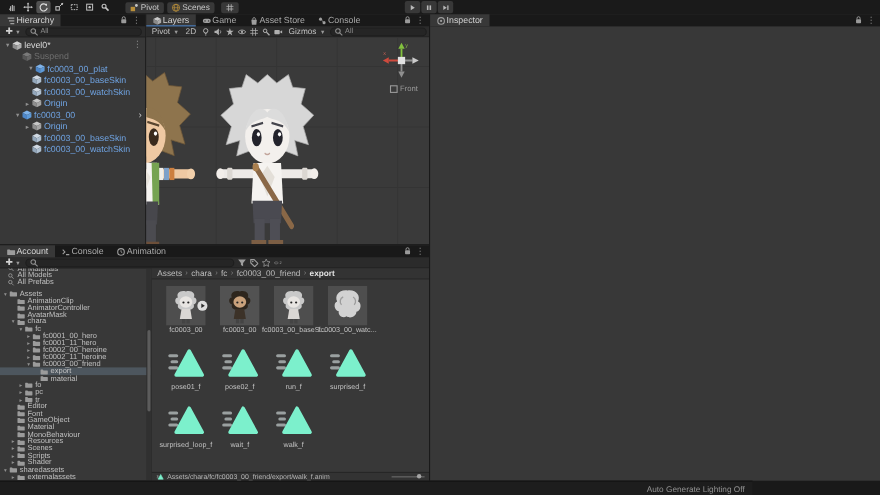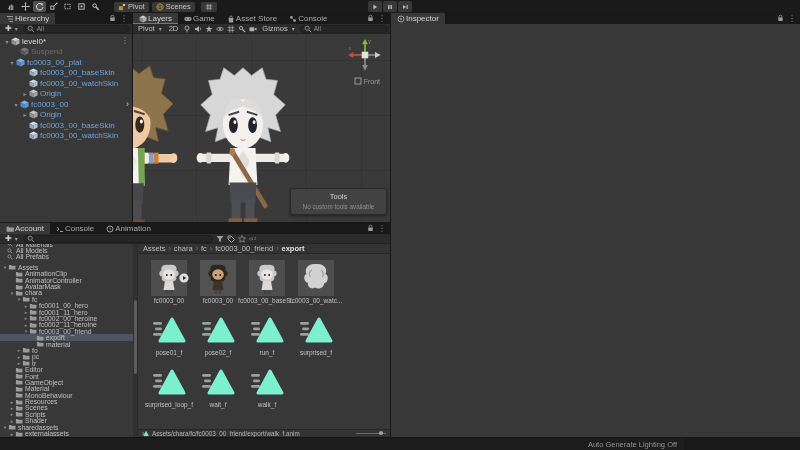--- a/index.html
+++ b/index.html
@@ -259,21 +259,21 @@
           <span class="arw"></span>
           <span class="ric">
             <svg viewBox="0 0 10 10">
               <polygon points="5,0.5 9.5,2.8 5,5.1 0.5,2.8" fill="#7a7a7a"></polygon>
               <polygon points="0.5,2.8 5,5.1 5,9.5 0.5,7.2" fill="#565656"></polygon>
               <polygon points="9.5,2.8 5,5.1 5,9.5 9.5,7.2" fill="#666666"></polygon>
             </svg>
           </span>
           <span class="lbl">Suspend</span>
         </div>
-        <div class="h-row c-prefab" style="padding-left:8px">
+        <div class="h-row c-prefab" style="padding-left:24px">
           <span class="arw">▾</span>
           <span class="ric">
             <svg viewBox="0 0 10 10">
               <polygon points="5,0.5 9.5,2.8 5,5.1 0.5,2.8" fill="#7fb2e8"></polygon>
               <polygon points="0.5,2.8 5,5.1 5,9.5 0.5,7.2" fill="#4d86c8"></polygon>
               <polygon points="9.5,2.8 5,5.1 5,9.5 9.5,7.2" fill="#5e9ad8"></polygon>
             </svg>
           </span>
           <span class="lbl">fc0003_00_plat</span>
         </div>
@@ -543,24 +543,20 @@
       </svg>
       <div id="gizmo-label">
         <span class="mini-ic">
             <svg viewBox="0 0 8 8" width="6" height="6">
               <rect x="1" y="1" width="6" height="6" fill="none" stroke="#9a9a9a" stroke-width="1"></rect>
             </svg>
           </span>
         <span>Front</span>
       </div>
 
-      <div class="tools-ov">
-        <div class="tools-title">Tools</div>
-        <div class="tools-msg">No custom tools available</div>
-      </div>
     </div>
   </div>
 
   <div id="inspector-panel">
     <div class="tabbar">
       <div class="tab active">
         <span class="tab-ic">
             <svg viewBox="0 0 8 8">
               <circle cx="4" cy="4" r="3" fill="none" stroke="#9e9e9e" stroke-width="1"></circle>
               <circle cx="4" cy="4" r="1" fill="#9e9e9e"></circle>

